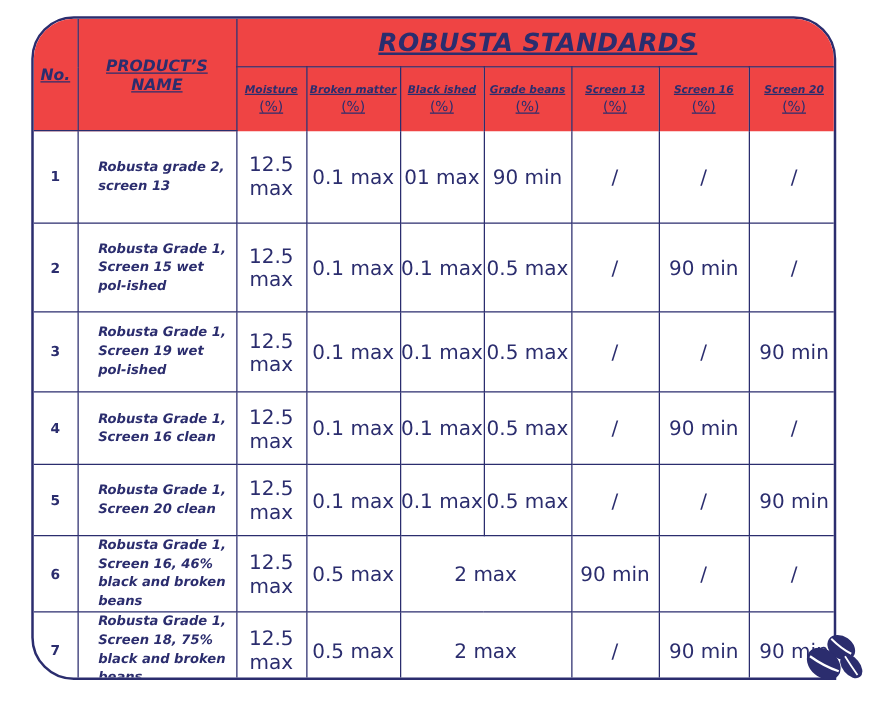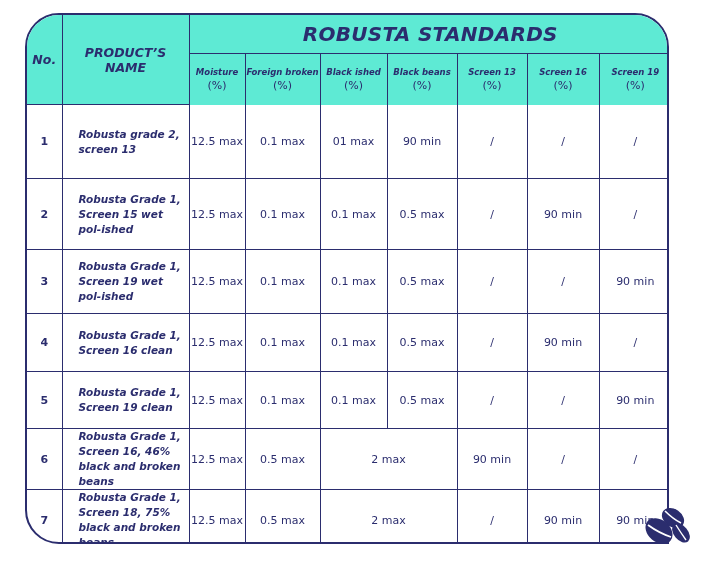--- a/index.html
+++ b/index.html
@@ -4,28 +4,28 @@
 <style>
   html, body { margin:0; padding:0; background:#ffffff; }
   body { width:703px; height:577px; position:relative; overflow:hidden; font-family:"DejaVu Sans", sans-serif; }
   .wrap { position:absolute; left:25px; top:13px; width:644px; height:531px; border:2px solid #2b2d6e; border-radius:34px 34px 0 34px; overflow:hidden; background:#fff; box-sizing:border-box; }
   table { border-collapse:collapse; width:100%; height:100%; table-layout:fixed; color:#2b2d6e; }
   td, th { border:1.5px solid #2b2d6e; text-align:center; vertical-align:middle; padding:0; }
   tr:first-child > * { border-top:none; }
   tr > *:first-child { border-left:none; }
   tr > *:last-child { border-right:none; }
   tr:last-child > * { border-bottom:none; }
-  thead th { background:#5eead4; }
+  thead th { background:#ef4444;text-decoration:underline; }
   .title { font-size:20px; font-weight:bold; font-style:italic; letter-spacing:0.3px; height:38px; }
   .h-big { font-size:12.5px; font-weight:bold; font-style:italic; }
   .h-sub { font-size:8.5px; font-weight:bold; font-style:italic; line-height:13px; }
   .h-sub .pct { display:block; font-style:normal; font-weight:normal; font-size:11px; }
   .no { font-size:11px; font-weight:bold; }
   .name { text-align:left; padding-left:16px; font-size:10.5px; font-weight:bold; font-style:italic; line-height:15px; }
-  .val { font-size:11px; }
+  .val { font-size:16px; }
   .logo { position:absolute; left:643px; top:505px; width:48px; height:42px; }
 </style>
 </head>
 <body>
 
 <div class="wrap">
 <table>
   <colgroup>
     <col style="width:35px">
         <col style="width:127px">
@@ -38,26 +38,26 @@
         <col style="width:72px">
   </colgroup>
   <thead>
     <tr>
       <th rowspan="2" class="h-big">No.</th>
       <th rowspan="2" class="h-big">PRODUCT’S NAME</th>
       <th colspan="7" class="title">ROBUSTA STANDARDS</th>
     </tr>
     <tr style="height:51px">
       <th class="h-sub"><span>Moisture</span><span class="pct">(%)</span></th>
-      <th class="h-sub"><span>Foreign broken</span><span class="pct">(%)</span></th>
+      <th class="h-sub"><span>Broken matter</span><span class="pct">(%)</span></th>
       <th class="h-sub"><span>Black ished</span><span class="pct">(%)</span></th>
-      <th class="h-sub"><span>Black beans</span><span class="pct">(%)</span></th>
+      <th class="h-sub"><span>Grade beans</span><span class="pct">(%)</span></th>
       <th class="h-sub"><span>Screen 13</span><span class="pct">(%)</span></th>
       <th class="h-sub"><span>Screen 16</span><span class="pct">(%)</span></th>
-      <th class="h-sub"><span>Screen 19</span><span class="pct">(%)</span></th>
+      <th class="h-sub"><span>Screen 20</span><span class="pct">(%)</span></th>
     </tr>
   </thead>
   <tbody>
     <tr style="height:74px">
       <td class="no">1</td>
       <td class="name">Robusta grade 2, screen 13</td>
       <td class="val">12.5 max</td>
       <td class="val">0.1 max</td>
       <td class="val">01 max</td>
       <td class="val">90 min</td>
@@ -93,21 +93,21 @@
       <td class="val">12.5 max</td>
       <td class="val">0.1 max</td>
       <td class="val">0.1 max</td>
       <td class="val">0.5 max</td>
       <td class="val">/</td>
       <td class="val">90 min</td>
       <td class="val">/</td>
     </tr>
     <tr style="height:57px">
       <td class="no">5</td>
-      <td class="name">Robusta Grade 1, Screen 19 clean</td>
+      <td class="name">Robusta Grade 1, Screen 20 clean</td>
       <td class="val">12.5 max</td>
       <td class="val">0.1 max</td>
       <td class="val">0.1 max</td>
       <td class="val">0.5 max</td>
       <td class="val">/</td>
       <td class="val">/</td>
       <td class="val">90 min</td>
     </tr>
     <tr style="height:58px">
       <td class="no">6</td>

